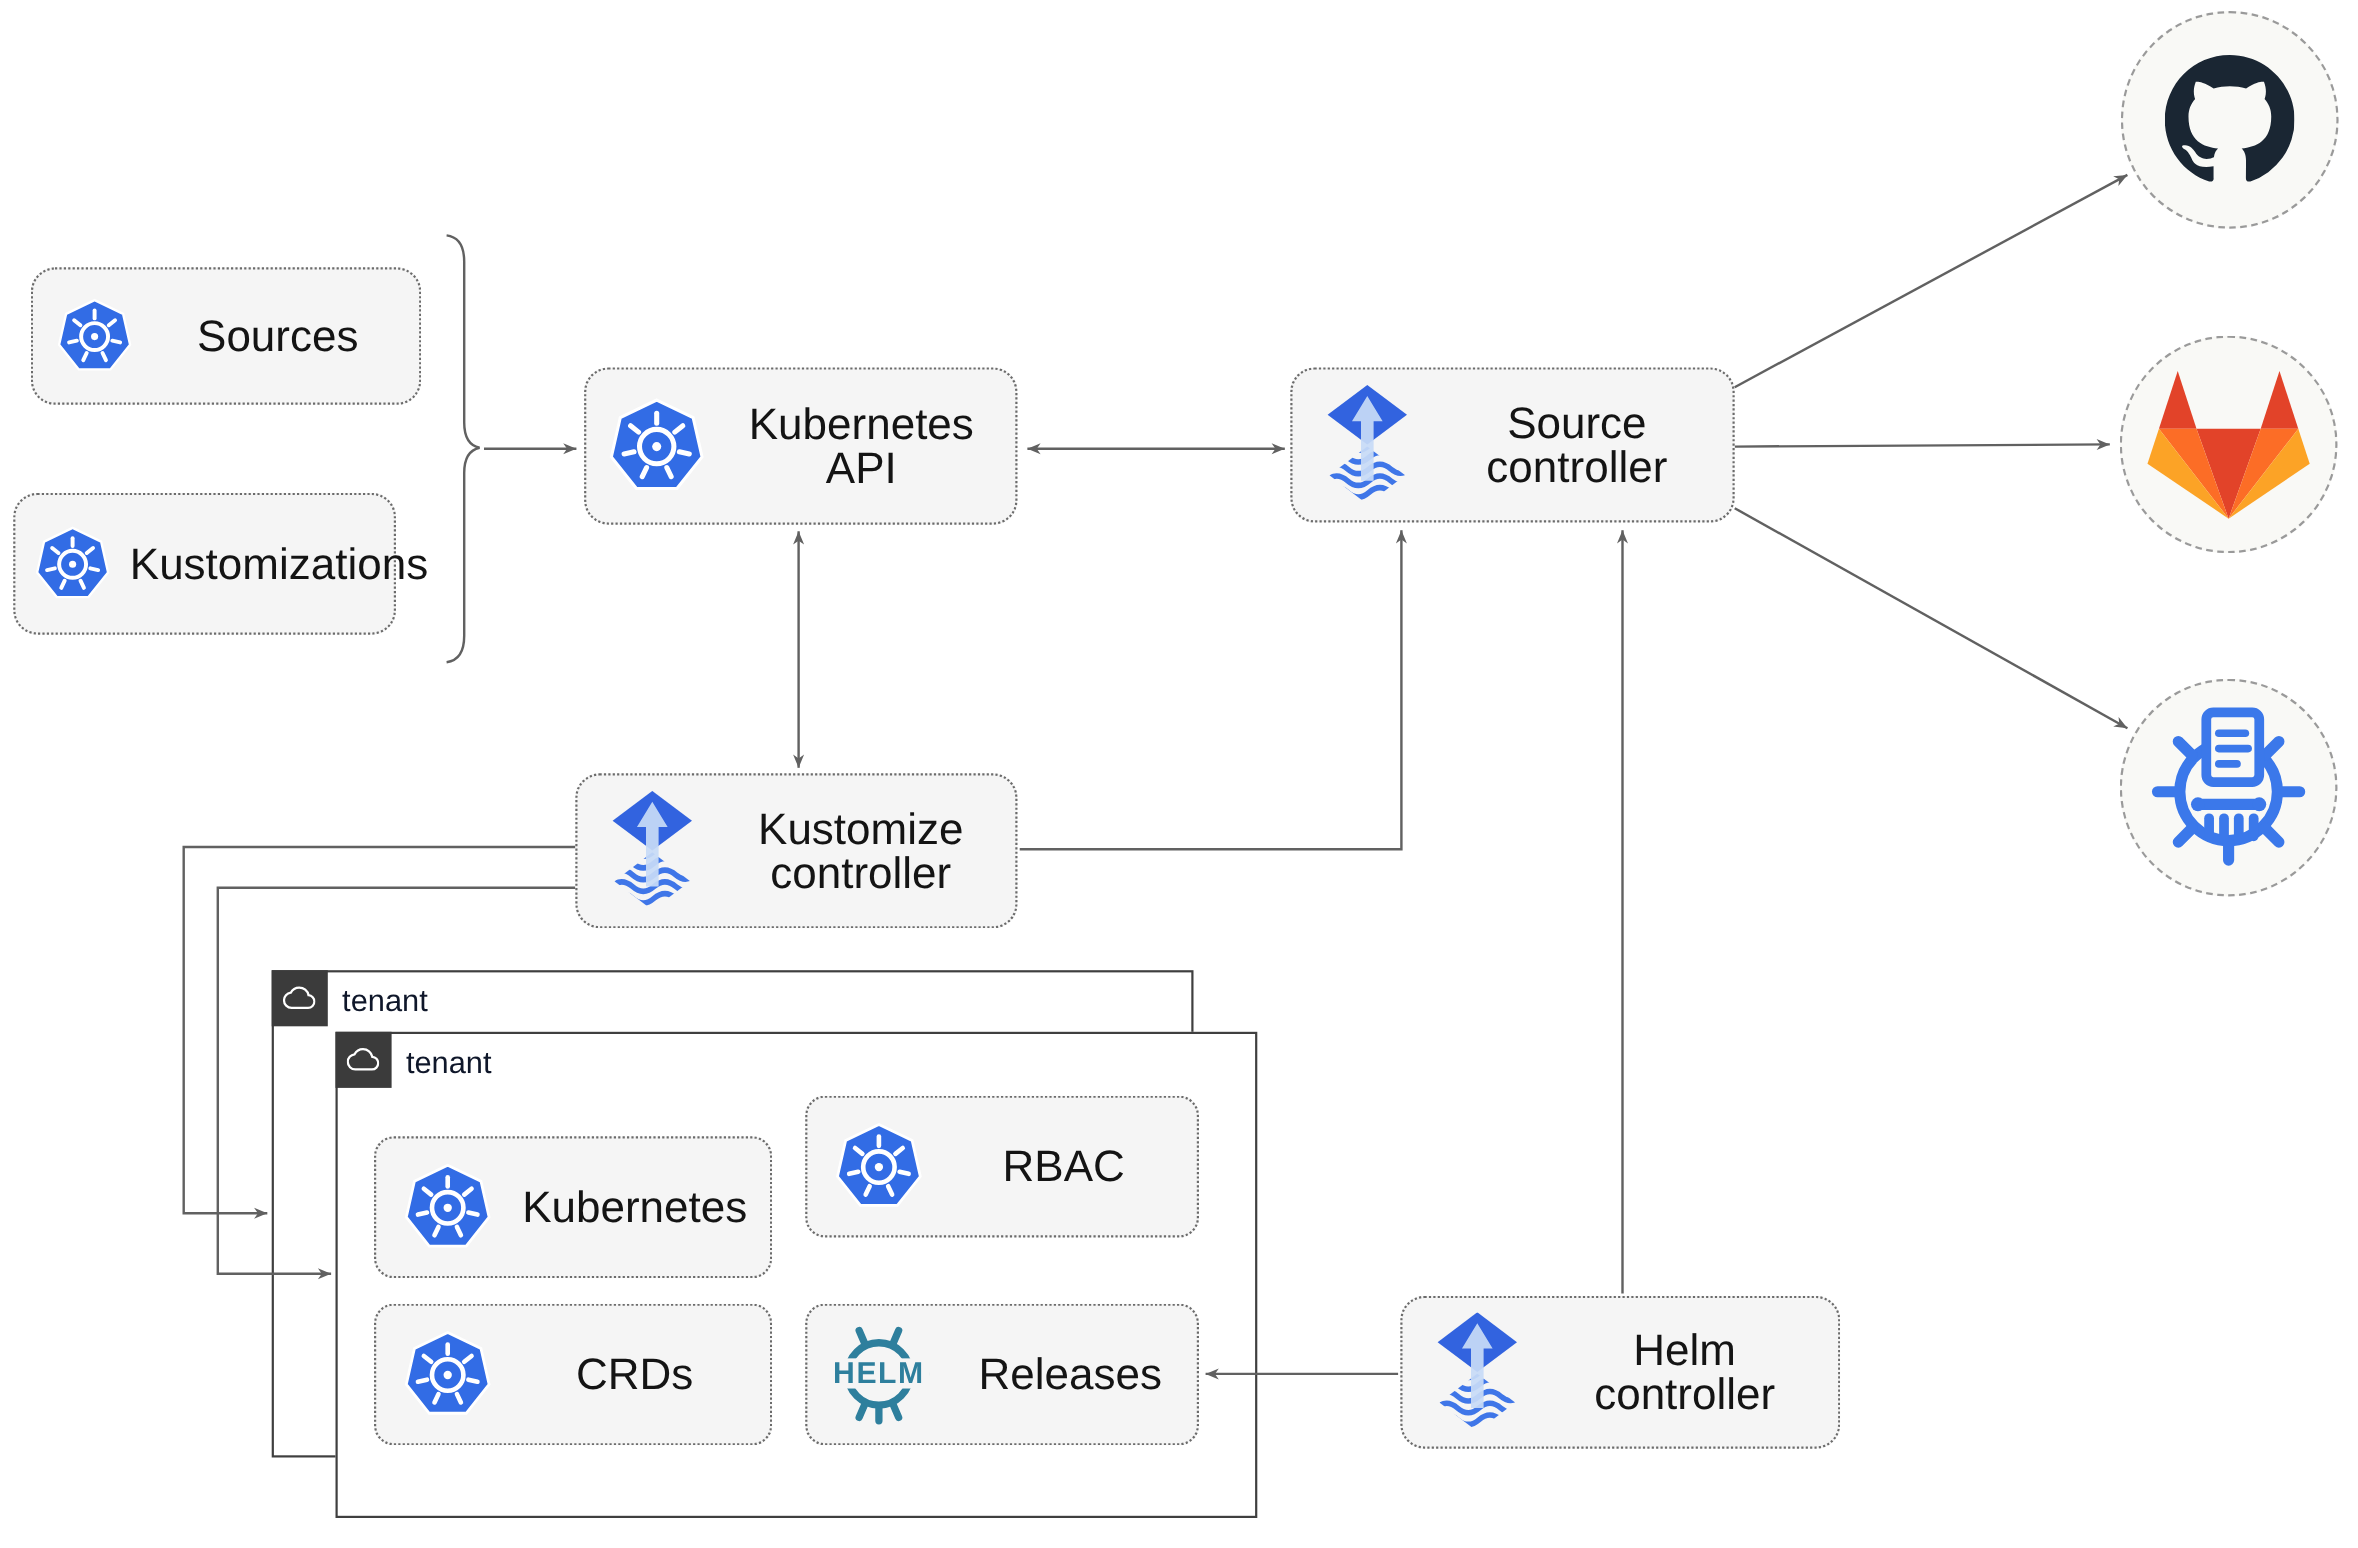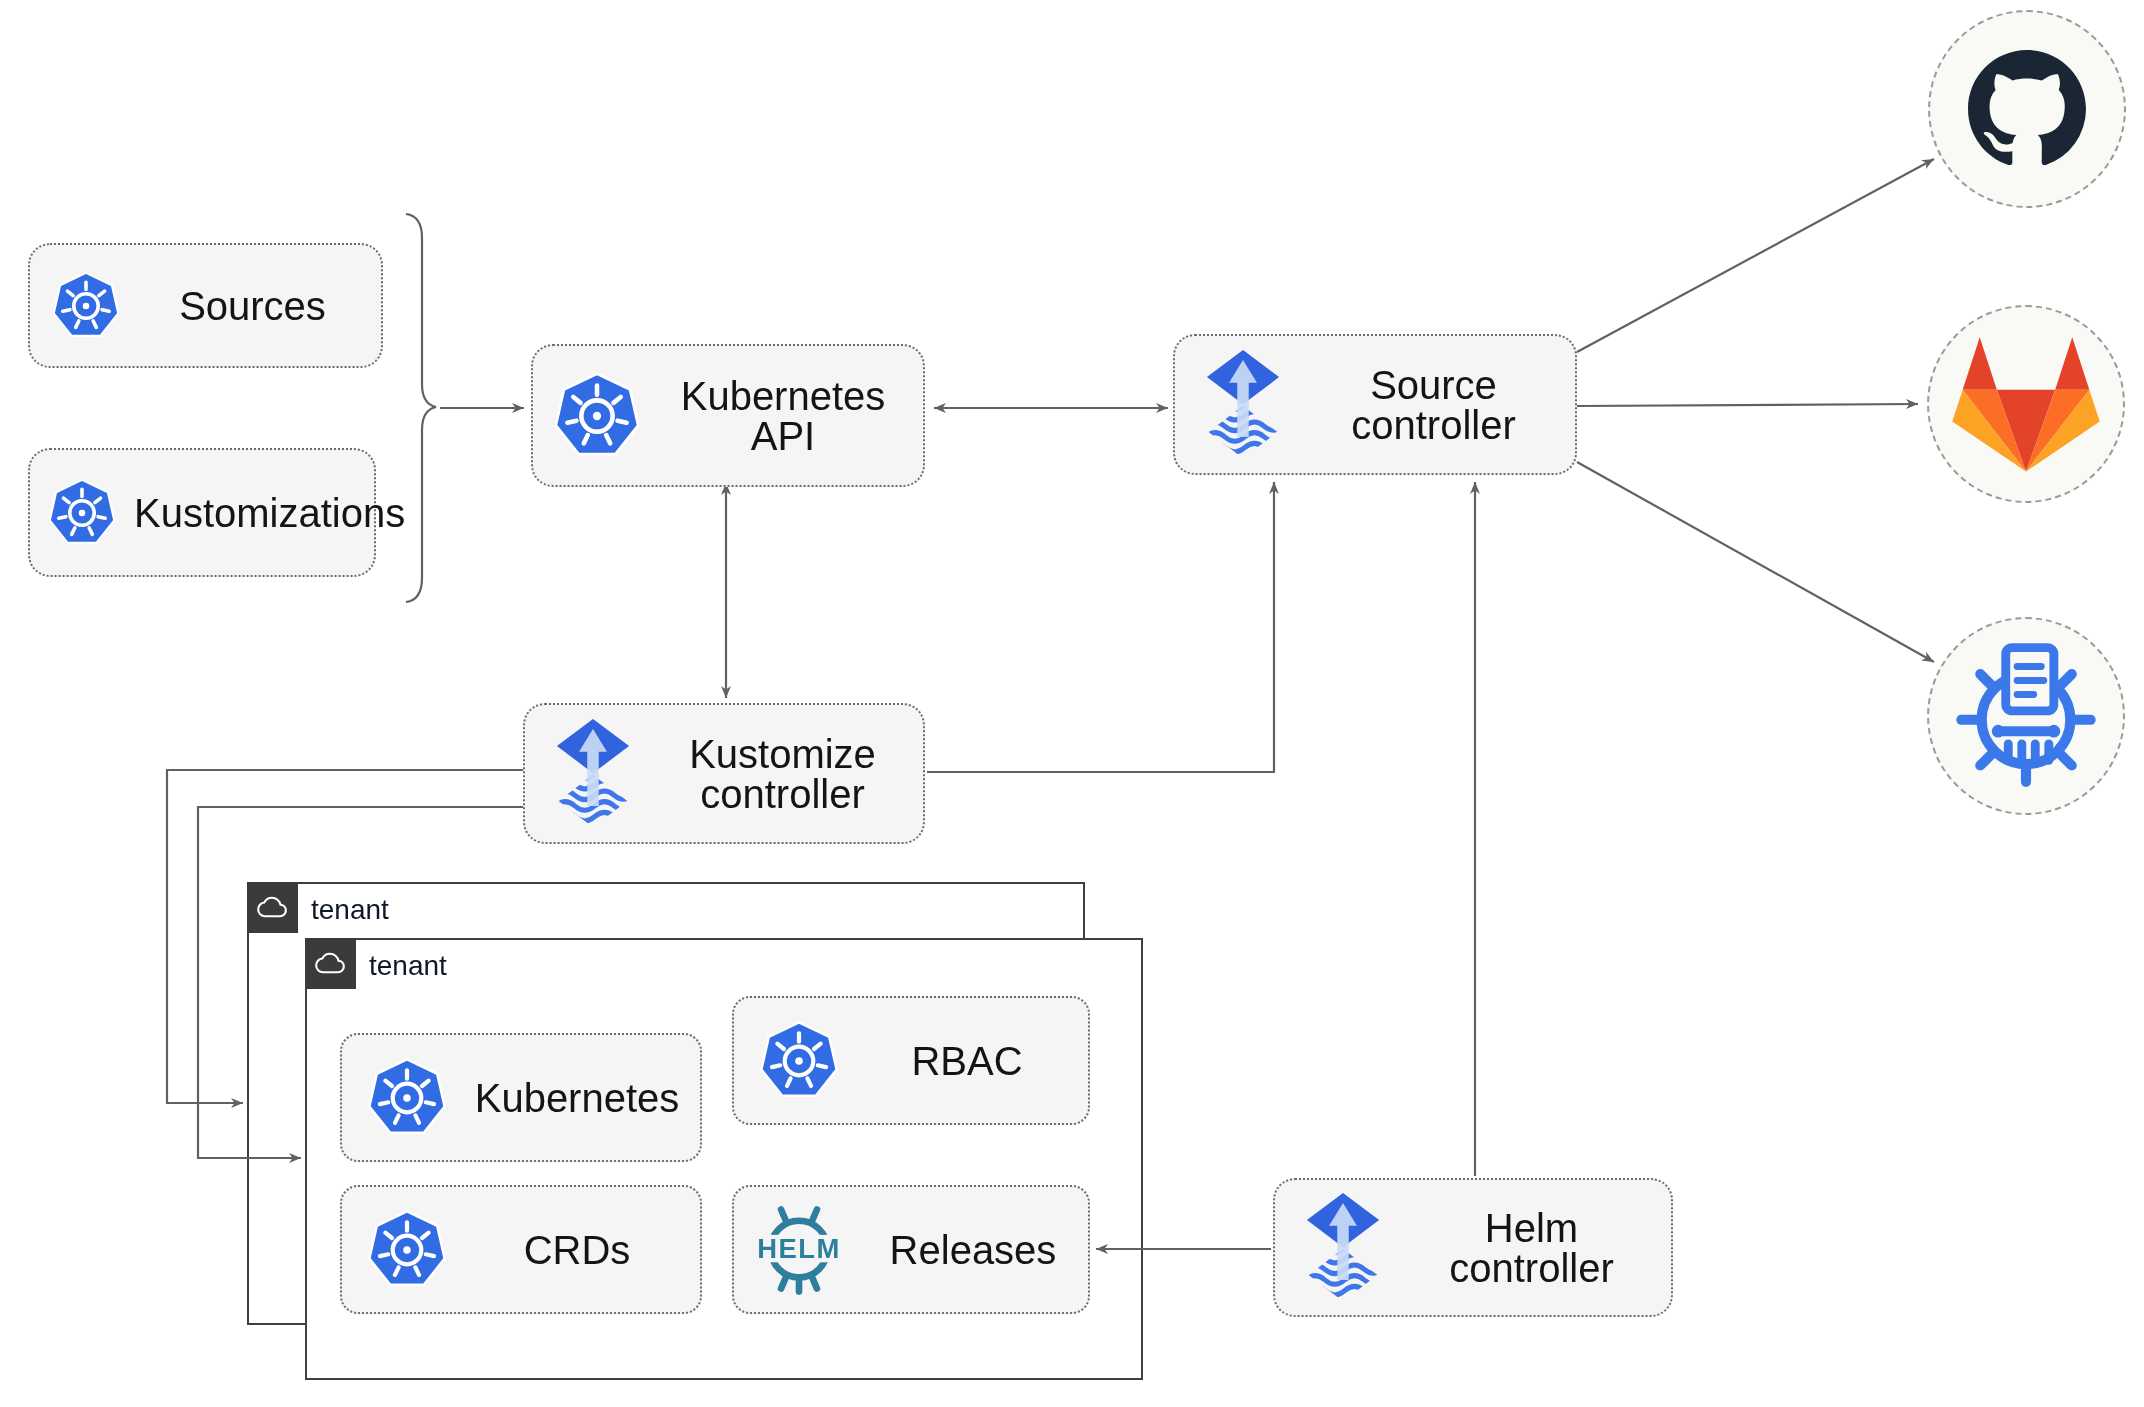--- a/index.html
+++ b/index.html
@@ -214,30 +214,30 @@
 
   <div class="node" style="left:28px;top:243px;width:355px;height:125px;">
     <span class="ic" style="width:112px;">
       <svg width="72" height="72">
           <use href="#sym-k8s"></use>
         </svg>
       </span>
     <span class="lbl">Sources</span>
   </div>
 
-  <div class="node" style="left:28px;top:448px;width:348px;height:129px;">
+  <div class="node" style="left:12px;top:448px;width:348px;height:129px;">
     <span class="ic" style="width:104px;">
       <svg width="72" height="72">
           <use href="#sym-k8s"></use>
         </svg>
       </span>
     <span class="lbl">Kustomizations</span>
   </div>
 
-  <div class="node" style="left:531px;top:344px;width:394px;height:143px;">
+  <div class="node" style="left:531px;top:334px;width:394px;height:143px;">
     <span class="ic" style="width:128px;">
       <svg width="92" height="92">
           <use href="#sym-k8s"></use>
         </svg>
       </span>
     <span class="lbl">Kubernetes API</span>
   </div>
 
   <div class="node" style="left:1173px;top:334px;width:404px;height:141px;">
     <span class="ic" style="width:135px;">

